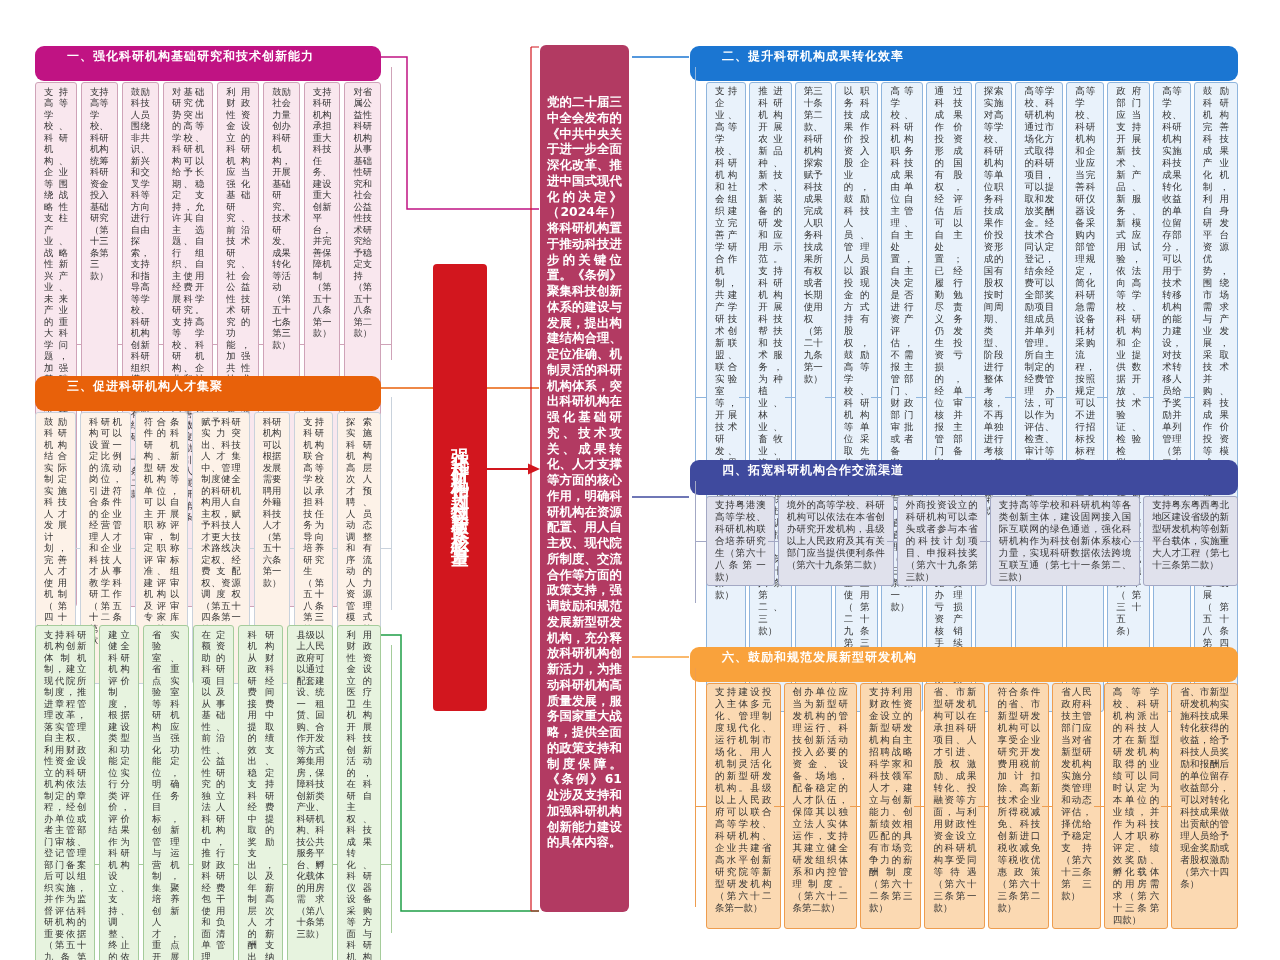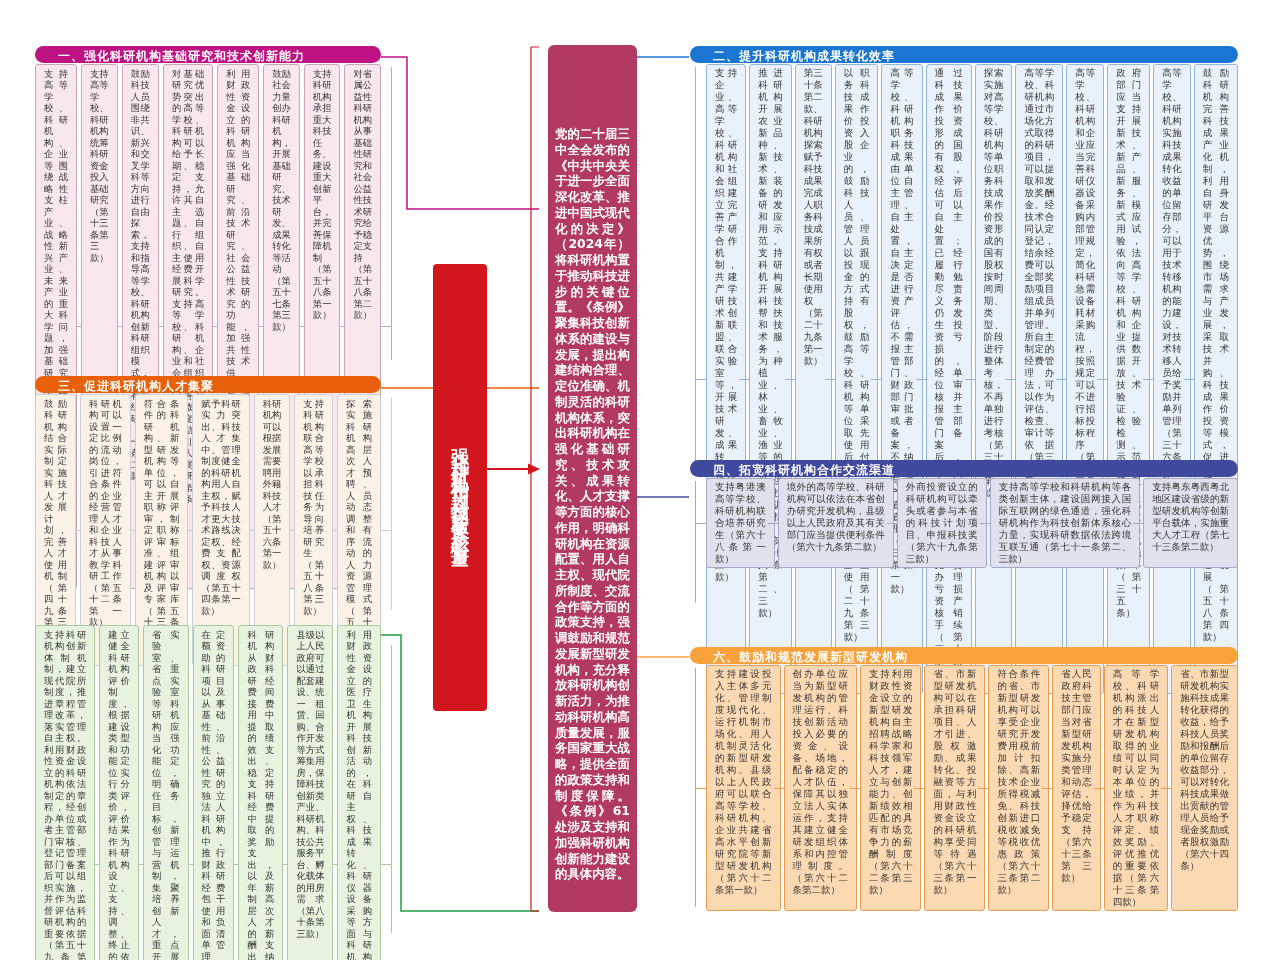--- a/index.html
+++ b/index.html
@@ -6,26 +6,26 @@
   #canvas{position:relative;width:1280px;height:960px;background:#fff;overflow:hidden;
           font-family:"DejaVu Sans","Liberation Sans",sans-serif;}
   .wires{position:absolute;left:0;top:0;z-index:0;}
   
   .core{position:absolute;left:433px;top:264px;width:54px;height:447px;border-radius:4px;
         color:#fff;font-weight:bold;font-size:18px;letter-spacing:6px;
         writing-mode:vertical-rl;text-orientation:upright;
         display:flex;align-items:center;justify-content:center;z-index:2;}
   
   .summary{position:absolute;left:540px;top:45px;width:89px;height:867px;border-radius:6px;
-           box-sizing:border-box;padding:81px 7px 10px;color:#fff;font-weight:600;
-           font-size:12.4px;line-height:1.27;text-align:justify;word-break:break-all;z-index:2;margin-left:8px;}
+           box-sizing:border-box;padding:49px 7px 10px;color:#fff;font-weight:600;
+           font-size:12.4px;line-height:1.27;text-align:justify;word-break:break-all;z-index:2;}
   
   .branch{position:absolute;z-index:1;}
-  .branch .hd{height:17px;line-height:21px;border-radius:9px;background:var(--accent);
-              color:#fff;font-weight:bold;font-size:12px;padding:0 23px;letter-spacing:1px;
+  .branch .hd{height:35px;line-height:21px;border-radius:9px;background:var(--accent);
+              color:#fff;font-weight:bold;font-size:12px;padding:0 32px;letter-spacing:1px;
               white-space:nowrap;overflow:hidden;font-family:Liberation Serif, serif;}
   .items{display:flex;flex-direction:row;margin-top:1px;}
   .leaf{position:relative;background:var(--leafbg);border:1px solid var(--line);
         border-radius:3px;color:#333;word-break:break-all;text-align:justify;}
   .leaf::after{content:"";position:absolute;top:50%;border-top:1px solid var(--line);}
   .spine{position:absolute;top:21px;width:0;border-left:1px solid var(--line);}
   
   .branch.left{left:35px;width:346px;}
   .branch.left .items{gap:4px;}
   .branch.left .leaf{font-size:9.3px;line-height:11.5px;padding:2.5px 8px;}
@@ -136,19 +136,19 @@
 
   <div id="b6" class="branch right" style="--accent: #f9a23c; --leafbg: #fbd9b2; --line: #ee9d4f;">
     <div class="hd">六、鼓励和规范发展新型研发机构</div>
     <div class="items">
         <div class="leaf">支持建设投入主体多元化、管理制度现代化、运行机制市场化、用人机制灵活化的新型研发机构。县级以上人民政府可以联合高等学校、科研机构、企业共建省高水平创新研究院等新型研发机构（第六十二条第一款）</div>
         <div class="leaf">创办单位应当为新型研发机构的管理运行、科技创新活动投入必要的资金、设备、场地，配备稳定的人才队伍，保障其以独立法人实体运作，支持其建立健全研发组织体系和内控管理制度。（第六十二条第二款）</div>
         <div class="leaf">支持利用财政性资金设立的新型研发机构自主招聘战略科学家和科技领军人才，建立与创新能力、创新绩效相匹配的具有市场竞争力的薪酬制度（第六十二条第三款）</div>
         <div class="leaf">省、市新型研发机构可以在承担科研项目、人才引进、股权激励、成果转化、投融资等方面，与利用财政性资金设立的科研机构享受同等待遇（第六十三条第一款）</div>
         <div class="leaf">符合条件的省、市新型研发机构可以享受企业研究开发费用税前加计扣除、高新技术企业所得税减免、科技创新进口税收减免等税收优惠政策（第六十三条第二款）</div>
         <div class="leaf">省人民政府科技主管部门应当对省新型研发机构实施分类管理和动态评估，择优给予稳定支持（第六十三条第三款）</div>
-        <div class="leaf">高等学校、科研机构派出的科技人才在新型研发机构取得的业绩可以同时认定为本单位的业绩，并作为科技人才职称评定、绩效奖励、评优推优的重要依据（第六十三条第四款）</div>
+        <div class="leaf">高等学校、科研机构派出的科技人才在新型研发机构取得的业绩可以同时认定为本单位的业绩，并作为科技人才职称评定、绩效奖励、孵化载体的用房需求（第六十三条第四款）</div>
         <div class="leaf">省、市新型研发机构实施科技成果转化获得的收益，给予科技人员奖励和报酬后的单位留存收益部分，可以对转化科技成果做出贡献的管理人员给予现金奖励或者股权激励（第六十四条）</div>
       </div>
     <div class="spine" style="height: 239px;"></div>
   </div>
 
 </div>
 
 </body></html>

